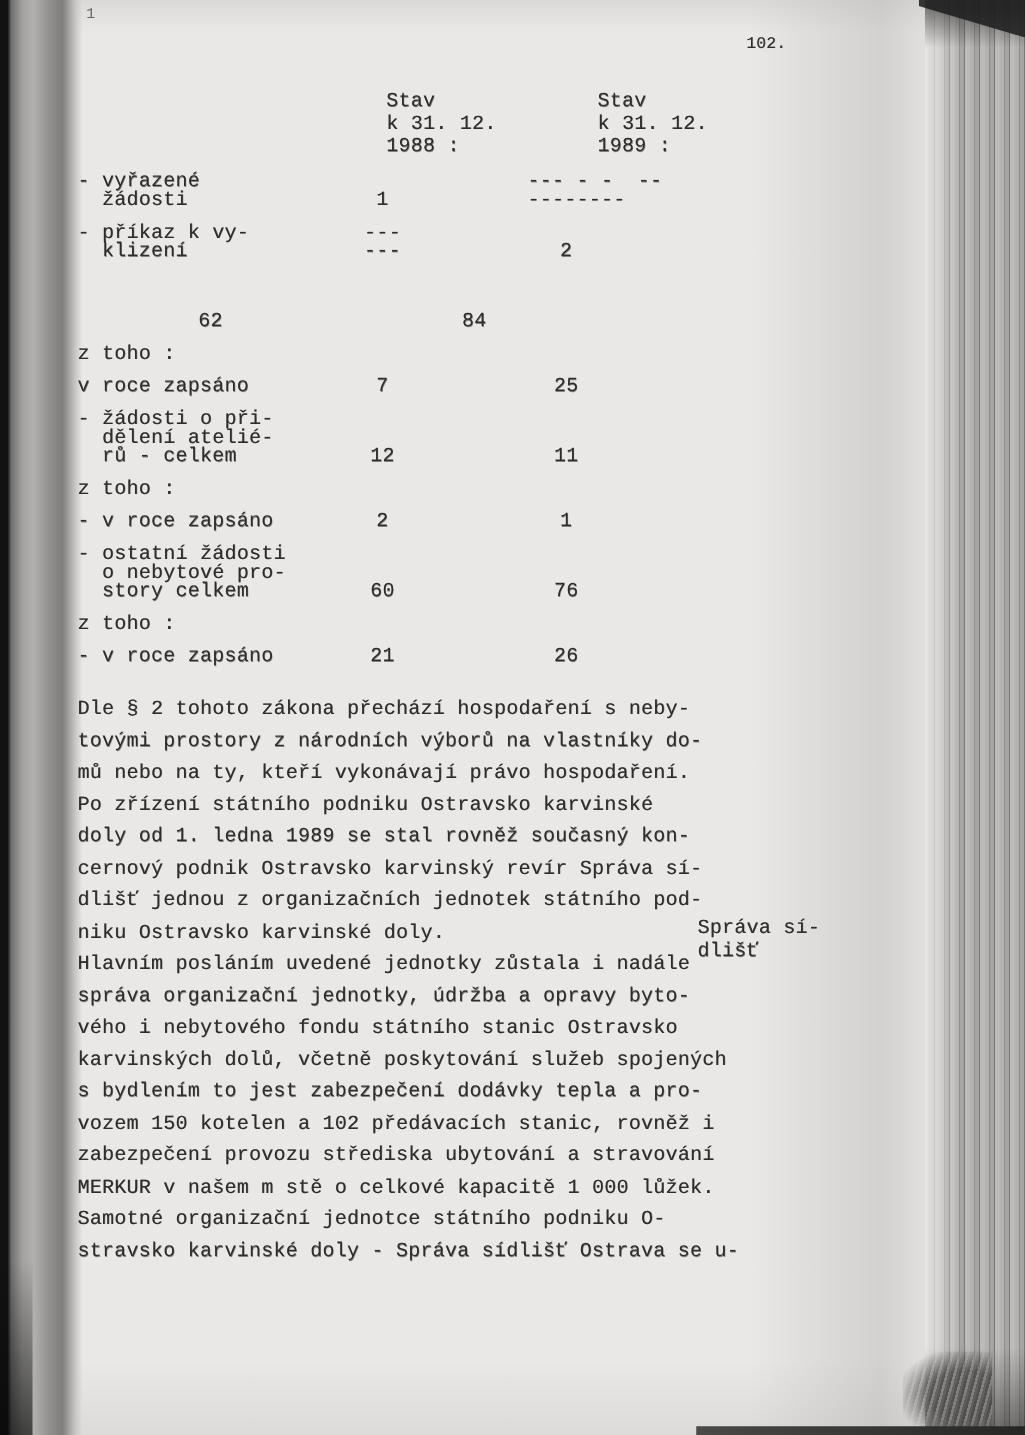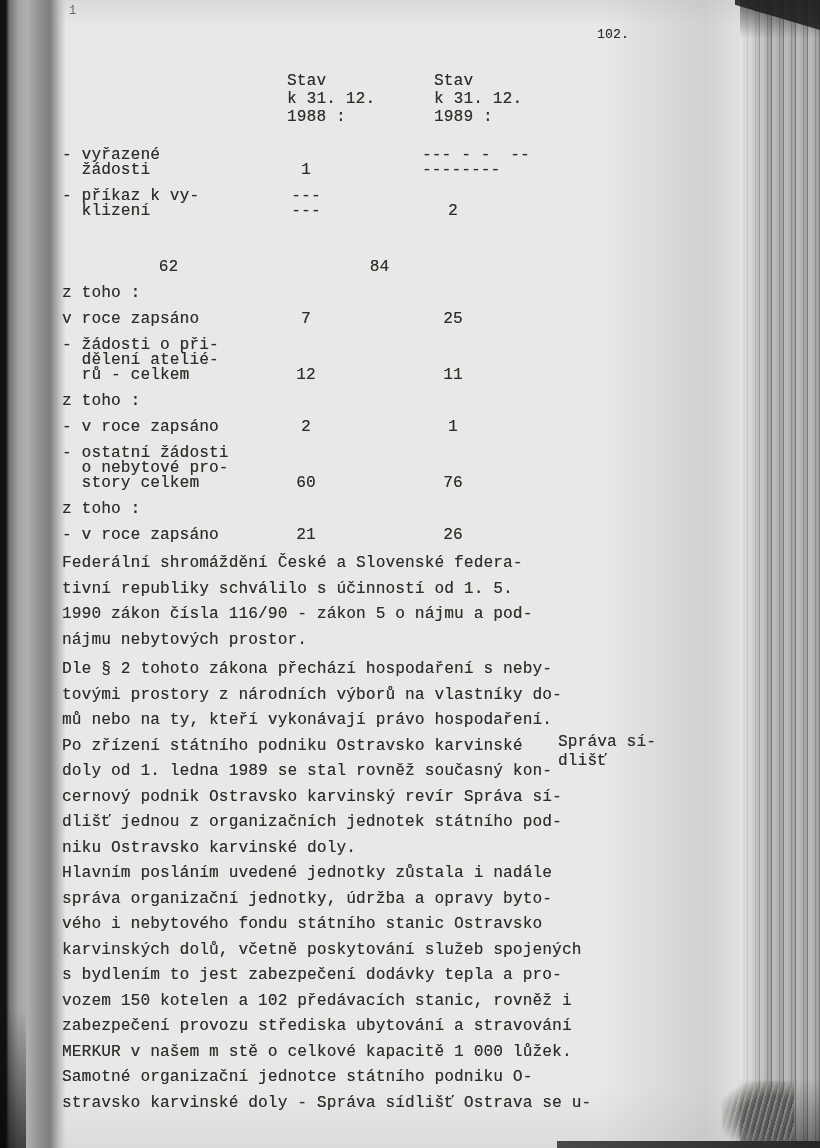--- a/index.html
+++ b/index.html
@@ -42,21 +42,21 @@
     mask-image:radial-gradient(ellipse at 70% 55%,#000 40%,transparent 78%);}
   .btm-bar{position:absolute;left:557px;right:0;bottom:0;height:7px;
     background:linear-gradient(to right,#4a4a48,#262624);}
   
   .tw{letter-spacing:.2px;text-shadow:.3px .3px .5px rgba(46,45,43,.55);}
   .page-number{position:absolute;left:597px;top:27px;font-size:13px;}
   .artifact-one{position:absolute;left:69px;top:4px;font-size:12px;color:rgba(60,60,60,.75);
     text-shadow:none;}
   
   .stat-table{position:absolute;left:62px;top:72px;font-size:16px;}
-  .thead{display:grid;grid-template-columns:225px 147px auto;margin-bottom:22px;}
+  .thead{display:grid;grid-template-columns:225px 147px auto;margin-bottom:12px;gap:22px;}
   .th .ln{line-height:18px;white-space:pre;}
   .trow{display:grid;grid-template-columns:213px 62px 85px 62px;margin-bottom:11px;}
   .cell{display:flex;flex-direction:column;justify-content:flex-end;}
   .cell .ln{line-height:15px;min-height:15px;white-space:pre;}
   .cell.val .ln{text-align:center;}
   
   .body-text{position:absolute;left:62px;top:551px;width:520px;font-size:16px;}
   .body-text .ln{line-height:25.5px;white-space:pre;}
   .para{margin:0;}
   .para.p2{margin-top:4px;}
@@ -230,26 +230,20 @@
           </div>
           <div></div>
           <div class="cell val">
             <div class="ln">26</div>
           </div>
         </div>
       </div>
   </div>
 
   <div class="body-text tw" id="body-text">
-      <div class="para p1">
-        <div class="ln">Federální shromáždění České a Slovenské federa-</div>
-        <div class="ln">tivní republiky schválilo s účinností od 1. 5.</div>
-        <div class="ln">1990 zákon čísla 116/90 - zákon 5 o nájmu a pod-</div>
-        <div class="ln">nájmu nebytových prostor.</div>
-      </div>
       <div class="para p2">
         <div class="ln">Dle § 2 tohoto zákona přechází hospodaření s neby-</div>
         <div class="ln">tovými prostory z národních výborů na vlastníky do-</div>
         <div class="ln">mů nebo na ty, kteří vykonávají právo hospodaření.</div>
       </div>
       <div class="para p3">
         <div class="ln">Po zřízení státního podniku Ostravsko karvinské</div>
         <div class="ln">doly od 1. ledna 1989 se stal rovněž současný kon-</div>
         <div class="ln">cernový podnik Ostravsko karvinský revír Správa sí-</div>
         <div class="ln">dlišť jednou z organizačních jednotek státního pod-</div>

